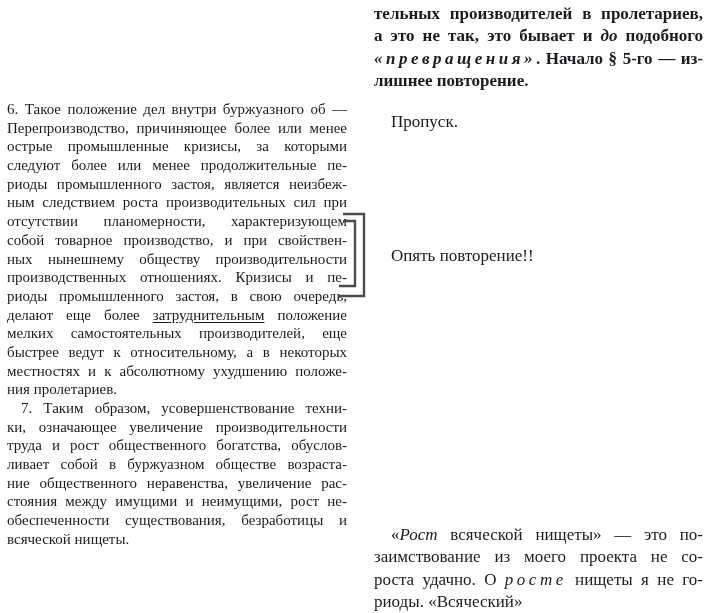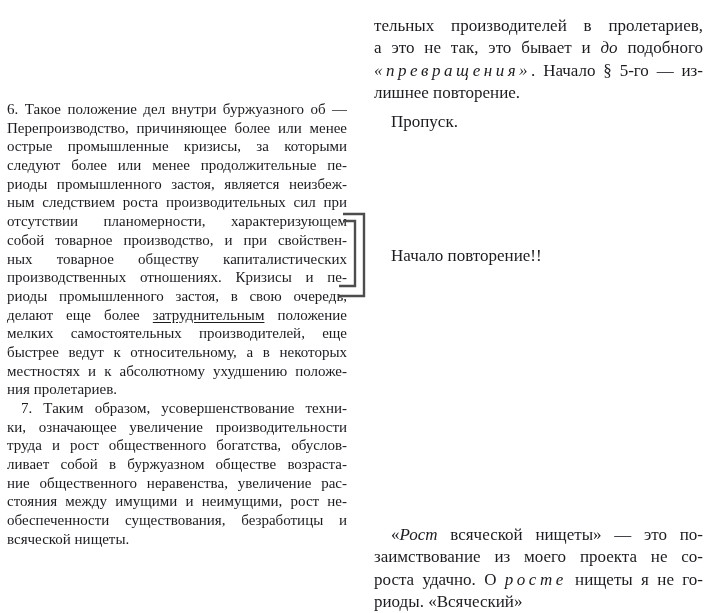--- a/index.html
+++ b/index.html
@@ -26,21 +26,21 @@
   }
   .lc .ln{height:18.7px;}
   .lc .ind{text-indent:14px;}
   
   .rc{
     position:absolute;left:374px;width:329px;
     font-size:17px;line-height:22.3px;
   }
   .rc .ln{height:22.3px;}
   .rc .ind{text-indent:17px;font-family:Liberation Serif, serif;}
-  .b1{top:15px;}
+  .b1{top:3px;font-weight:bold;}
   .b2{top:111px;}
   .b3{top:245px;}
   .b4{top:322px;}
   .b5{top:524px;}
   .it{font-style:italic;}
   .itsp{font-style:italic;letter-spacing:3.5px;}
   .ul{text-decoration:underline;text-underline-offset:2px;margin-top:13px;}
   .bracket-mark{position:absolute;left:336px;top:209px;}
 </style>
 </head>
@@ -51,21 +51,21 @@
   <div class="lc">
     <div>
       <div class="ln">6. Такое положение дел внутри буржуазного об —</div>
       <div class="ln">Перепроизводство, причиняющее более или менее</div>
       <div class="ln">острые промышленные кризисы, за которыми</div>
       <div class="ln">следуют более или менее продолжительные пе-</div>
       <div class="ln">риоды промышленного застоя, является неизбеж-</div>
       <div class="ln">ным следствием роста производительных сил при</div>
       <div class="ln">отсутствии планомерности, характеризующем</div>
       <div class="ln">собой товарное производство, и при свойствен-</div>
-      <div class="ln">ных товарное обществу капиталистических</div>
+      <div class="ln">ных нынешнему обществу производительности</div>
       <div class="ln">производственных отношениях. Кризисы и пе-</div>
       <div class="ln">риоды промышленного застоя, в свою очередь,</div>
       <div class="ln">
         <span>делают еще более </span><span class="ul">затруднительным</span><span> положение</span>
       </div>
       <div class="ln">мелких самостоятельных производителей, еще</div>
       <div class="ln">быстрее ведут к относительному, а в некоторых</div>
       <div class="ln">местностях и к абсолютному ухудшению положе-</div>
       <div class="ln lastln">ния пролетариев.</div>
     </div>
@@ -95,21 +95,21 @@
       <span class="itsp">«превращения»</span><span>. Начало § 5-го — из-</span>
     </div>
     <div class="ln lastln">лишнее повторение.</div>
   </div>
 
   <div class="rc b2">
     <div class="ln lastln ind">Пропуск.</div>
   </div>
 
   <div class="rc b3">
-    <div class="ln lastln ind">Начало повторение!!</div>
+    <div class="ln lastln ind">Опять повторение!!</div>
   </div>
 
 
   <div class="rc b5">
     <div class="ln ind">
       <span>«</span><span class="it">Рост</span><span> всяческой нищеты» — это по-</span>
     </div>
     <div class="ln">заимствование из моего проекта не со-</div>
     <div class="ln">
       <span>роста удачно. О </span><span class="itsp">росте</span><span> нищеты я не го-</span>

